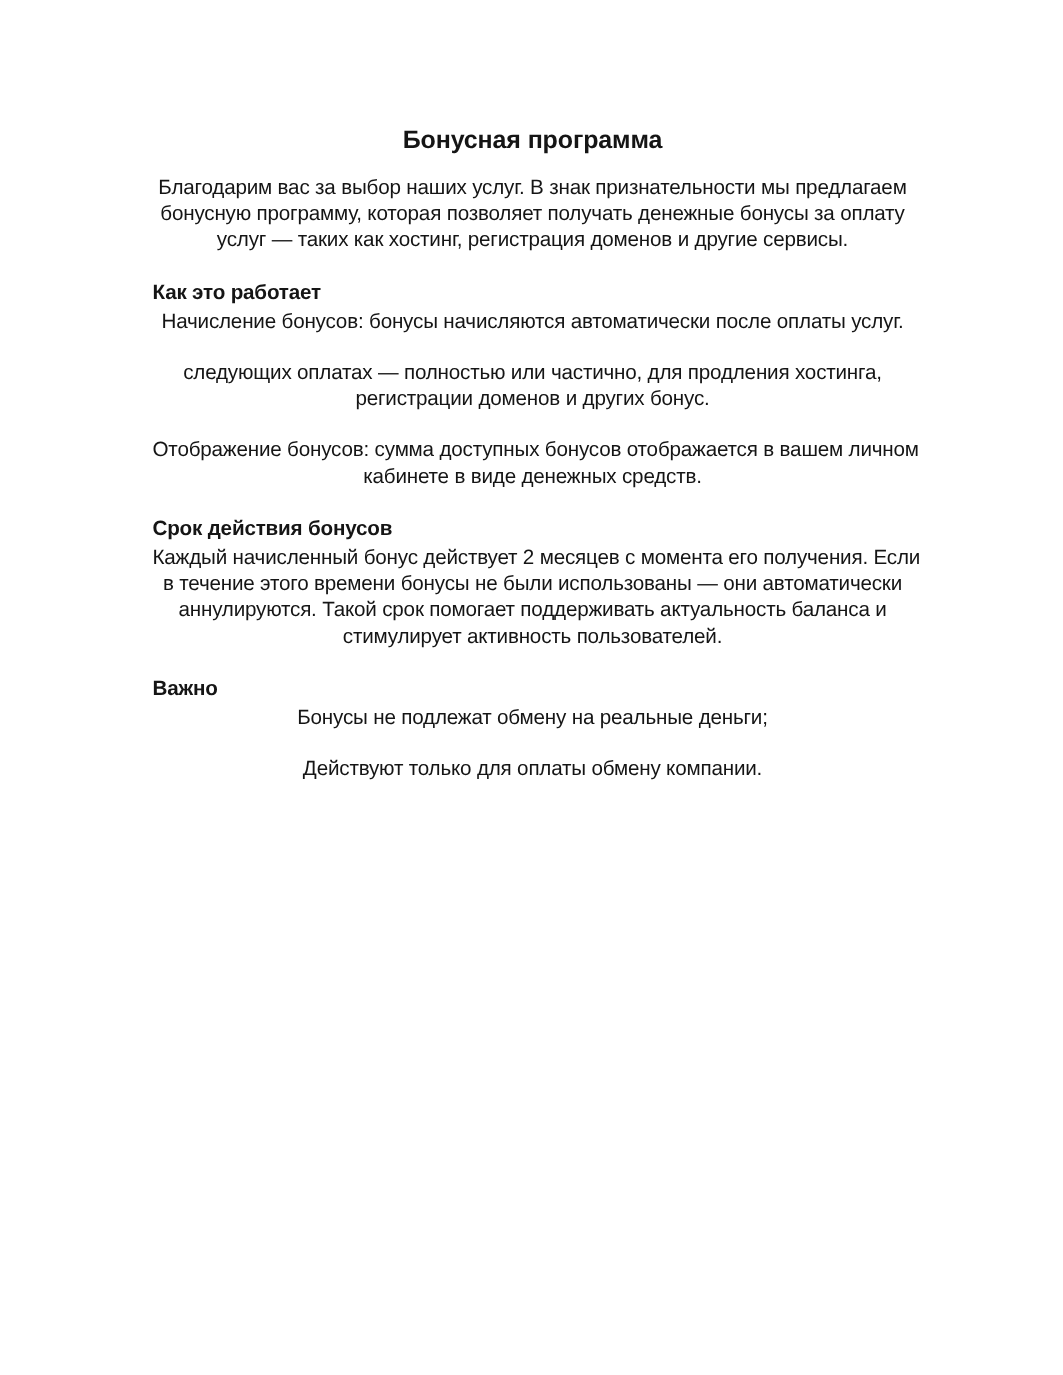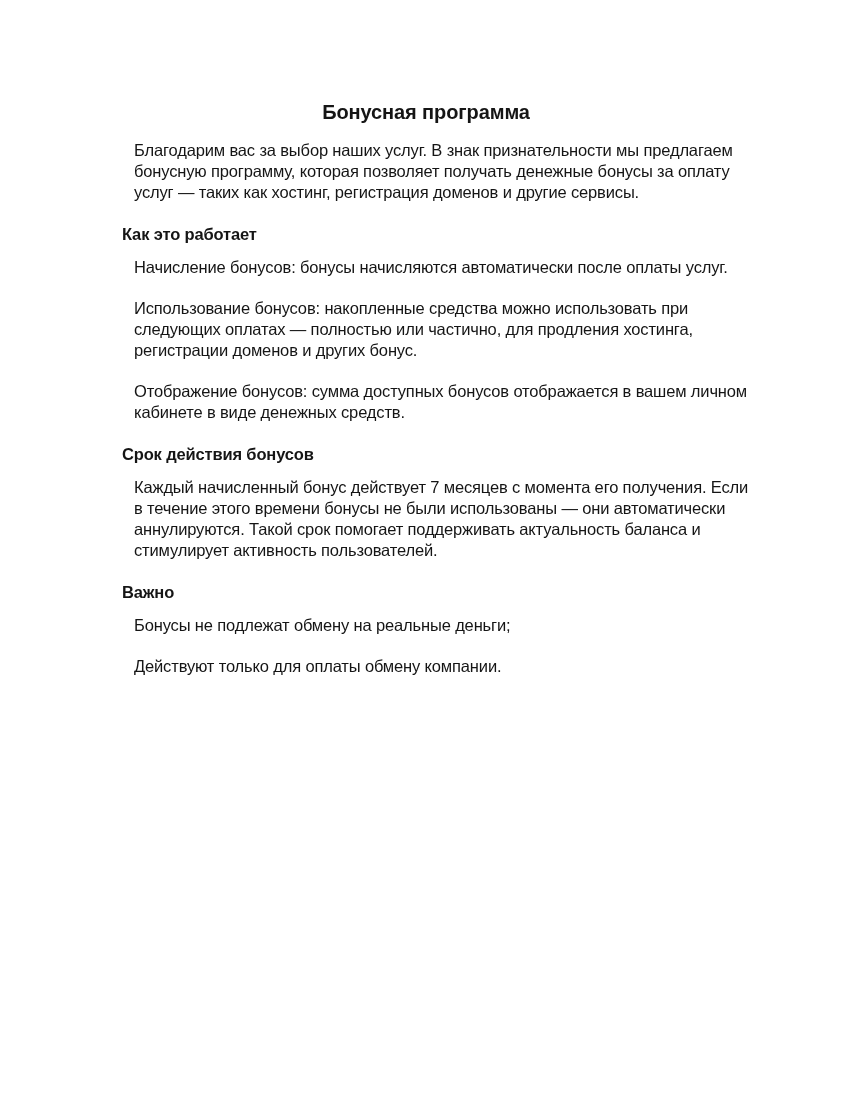--- a/index.html
+++ b/index.html
@@ -34,21 +34,21 @@
   .section { margin: 0; }
   .section + .section { margin-top: 21px; }
   .section-heading {
     margin: 0 0 2px 0;
     font-size: 16.5px;
     line-height: 21px;
     font-weight: 700;
     letter-spacing: -0.15px;
     white-space: nowrap;
   }
-  .para { margin: 12px; }
+  .para { margin: 0; text-align: center; }
   .para + .para { margin-top: 20px; }
   .line {
     font-size: 16.5px;
     line-height: 21px;
     letter-spacing: -0.15px;
     white-space: nowrap;
   }
 </style>
 </head>
 <body>
@@ -65,34 +65,33 @@
         <div class="line">услуг — таких как хостинг, регистрация доменов и другие сервисы.</div>
       </div>
     </div>
 
     <div class="section">
       <h2 class="section-heading">Как это работает</h2>
       <div class="para">
         <div class="line">Начисление бонусов: бонусы начисляются автоматически после оплаты услуг.</div>
       </div>
       <div class="para">
-        <div class="line">Использование бонусов: накопленные средства можно использовать при</div>
         <div class="line">следующих оплатах — полностью или частично, для продления хостинга,</div>
         <div class="line">регистрации доменов и других бонус.</div>
       </div>
       <div class="para">
         <div class="line">Отображение бонусов: сумма доступных бонусов отображается в вашем личном</div>
         <div class="line">кабинете в виде денежных средств.</div>
       </div>
     </div>
 
     <div class="section">
       <h2 class="section-heading">Срок действия бонусов</h2>
       <div class="para">
-        <div class="line">Каждый начисленный бонус действует 7 месяцев с момента его получения. Если</div>
+        <div class="line">Каждый начисленный бонус действует 2 месяцев с момента его получения. Если</div>
         <div class="line">в течение этого времени бонусы не были использованы — они автоматически</div>
         <div class="line">аннулируются. Такой срок помогает поддерживать актуальность баланса и</div>
         <div class="line">стимулирует активность пользователей.</div>
       </div>
     </div>
 
     <div class="section">
       <h2 class="section-heading">Важно</h2>
       <div class="para">
         <div class="line">Бонусы не подлежат обмену на реальные деньги;</div>

